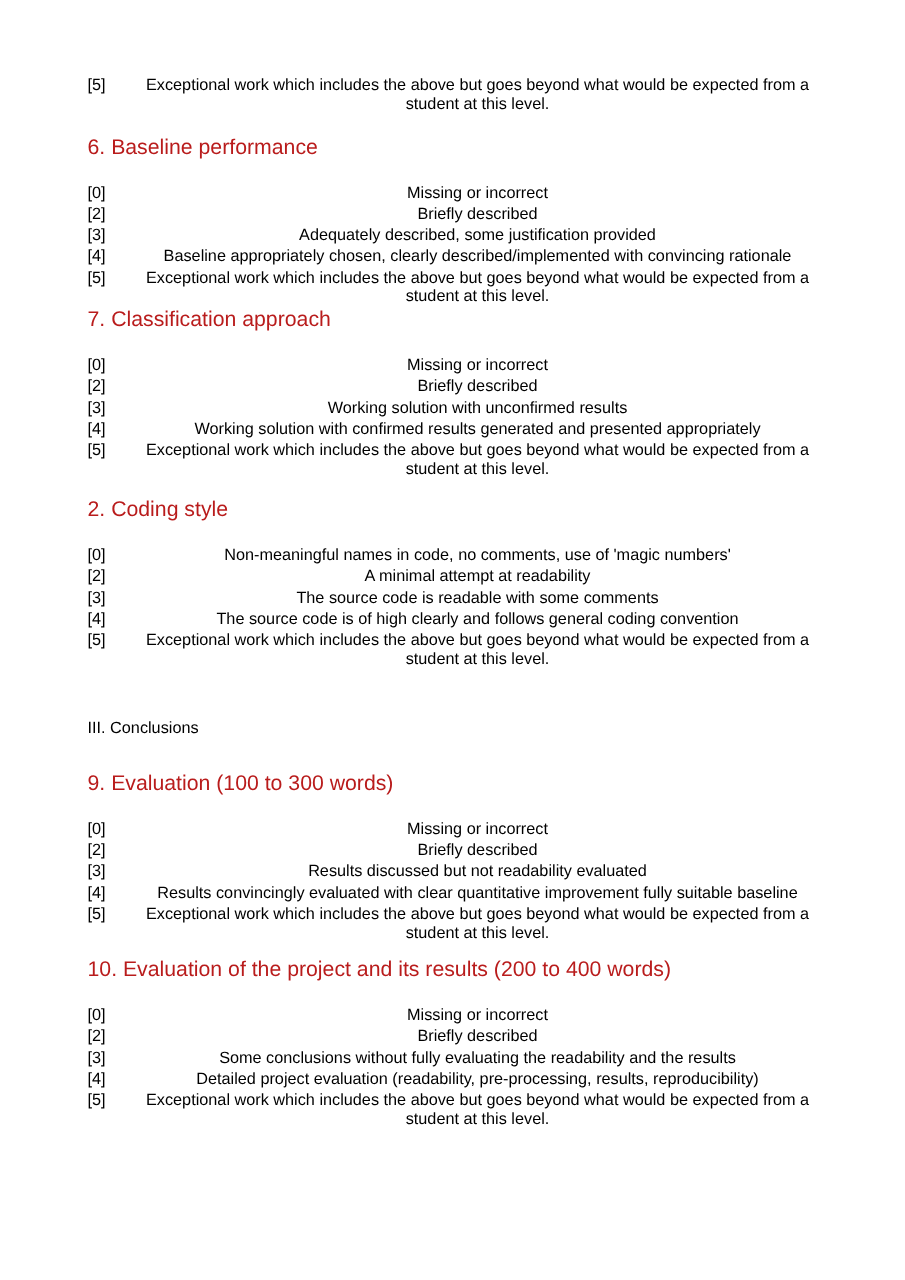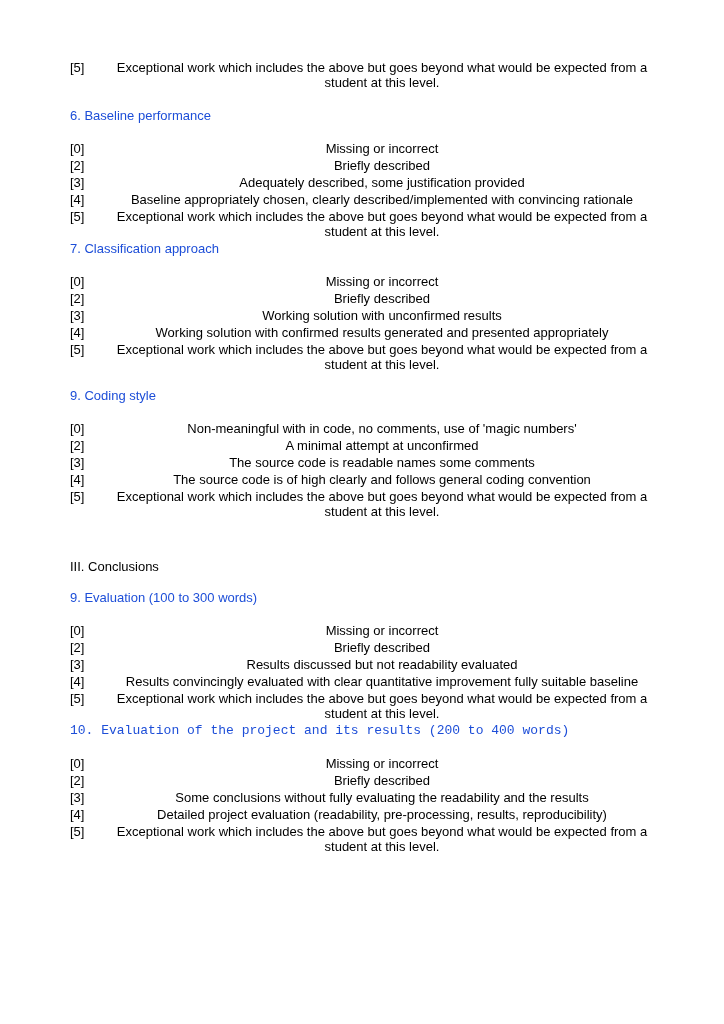--- a/index.html
+++ b/index.html
@@ -13,22 +13,22 @@
       font-size: 13px;
       color: #000000;
       width: 724px;
       min-height: 1024px;
       padding: 60px 70px;
     }
     .section {
       margin-bottom: 18px;
     }
     .section-title {
-      font-size: 13px;
-      color: #1d4ed8;
+      font-size: 17px;
+      color: #b91c1c;
       margin-bottom: 4px;
     }
     .item-row {
       display: flex;
       margin-bottom: 2px;
     }
     .item-bracket {
       min-width: 40px;
       flex-shrink: 0;
     }
@@ -104,47 +104,47 @@
       <span class="item-bracket">[4]</span>
       <span class="item-text">Working solution with confirmed results generated and presented appropriately</span>
     </div>
     <div class="item-row">
       <span class="item-bracket">[5]</span>
       <span class="item-text">Exceptional work which includes the above but goes beyond what would be expected from a student at this level.</span>
     </div>
   </div>
 
 <div class="section" style="margin-top:16px;">
-  <div class="section-title">9. Coding style</div>
+  <div class="section-title">2. Coding style</div>
 </div>
 
 <div id="section8-items">
     <div class="item-row">
       <span class="item-bracket">[0]</span>
-      <span class="item-text">Non-meaningful with in code, no comments, use of 'magic numbers'</span>
+      <span class="item-text">Non-meaningful names in code, no comments, use of 'magic numbers'</span>
     </div>
     <div class="item-row">
       <span class="item-bracket">[2]</span>
-      <span class="item-text">A minimal attempt at unconfirmed</span>
+      <span class="item-text">A minimal attempt at readability</span>
     </div>
     <div class="item-row">
       <span class="item-bracket">[3]</span>
-      <span class="item-text">The source code is readable names some comments</span>
+      <span class="item-text">The source code is readable with some comments</span>
     </div>
     <div class="item-row">
       <span class="item-bracket">[4]</span>
       <span class="item-text">The source code is of high clearly and follows general coding convention</span>
     </div>
     <div class="item-row">
       <span class="item-bracket">[5]</span>
       <span class="item-text">Exceptional work which includes the above but goes beyond what would be expected from a student at this level.</span>
     </div>
   </div>
 
-<div style="margin-top: 40px; margin-bottom: 16px;">
+<div style="margin-top: 40px; margin-bottom: 28px;">
   <div class="section-header">III. Conclusions</div>
 </div>
 
 <div class="section">
   <div class="section-title">9. Evaluation (100 to 300 words)</div>
 </div>
 
 <div id="section9-items">
     <div class="item-row">
       <span class="item-bracket">[0]</span>
@@ -161,21 +161,21 @@
     <div class="item-row">
       <span class="item-bracket">[4]</span>
       <span class="item-text">Results convincingly evaluated with clear quantitative improvement fully suitable baseline</span>
     </div>
     <div class="item-row">
       <span class="item-bracket">[5]</span>
       <span class="item-text">Exceptional work which includes the above but goes beyond what would be expected from a student at this level.</span>
     </div>
   </div>
 
-<div class="section" style="margin-top:2px;font-family:Liberation Mono, monospace;">
+<div class="section" style="margin-top:13px;">
   <div class="section-title">10. Evaluation of the project and its results (200 to 400 words)</div>
 </div>
 
 <div id="section10-items">
     <div class="item-row">
       <span class="item-bracket">[0]</span>
       <span class="item-text">Missing or incorrect</span>
     </div>
     <div class="item-row">
       <span class="item-bracket">[2]</span>

